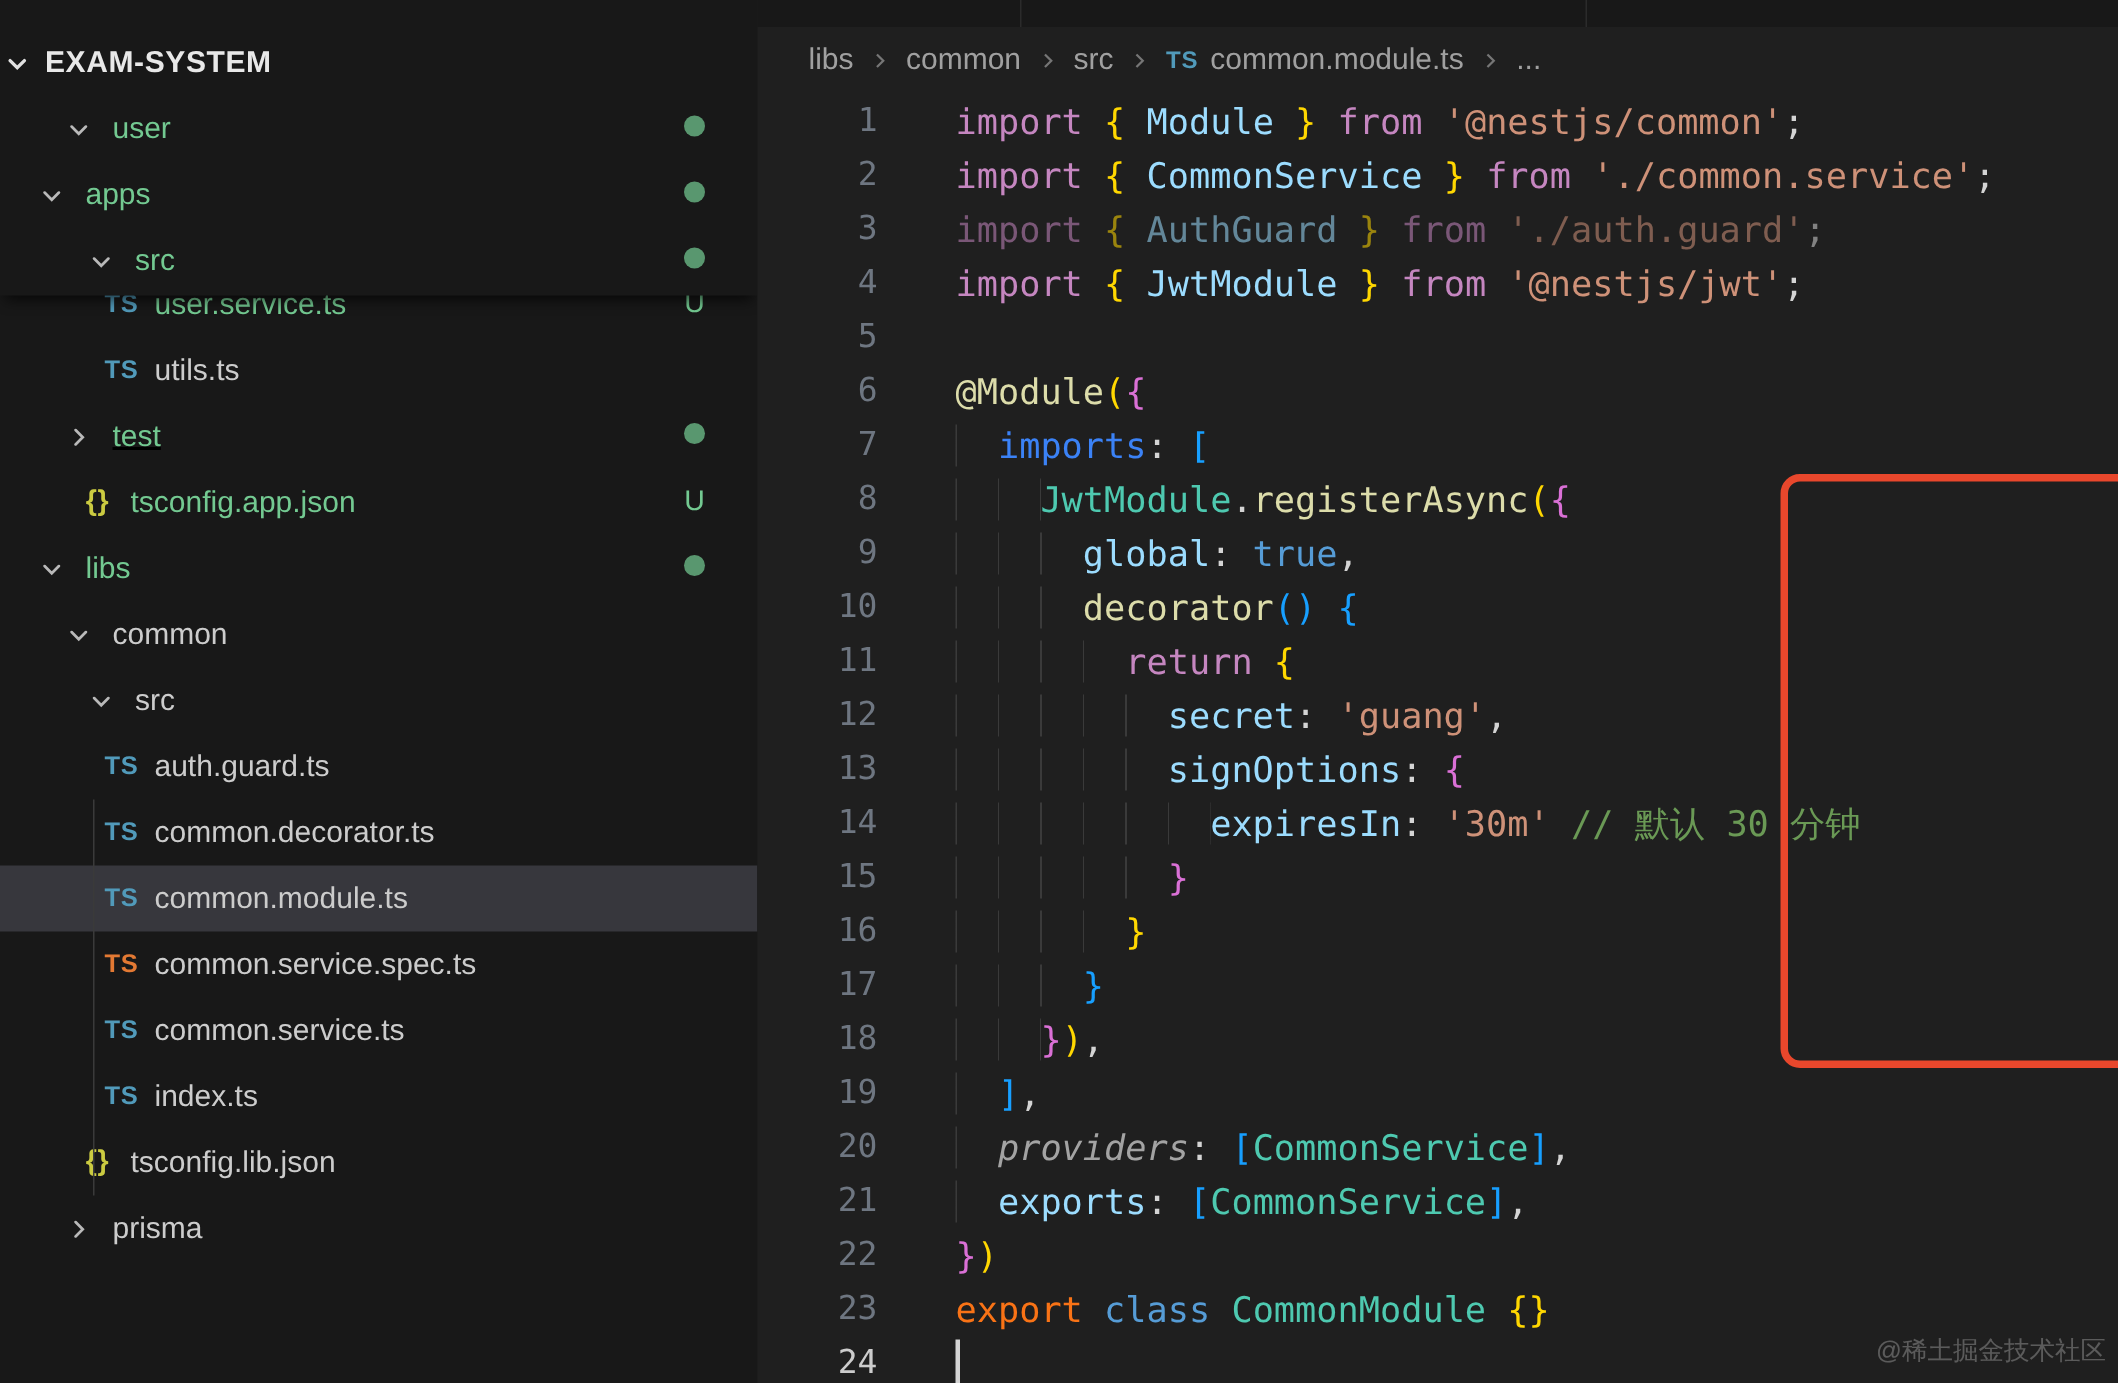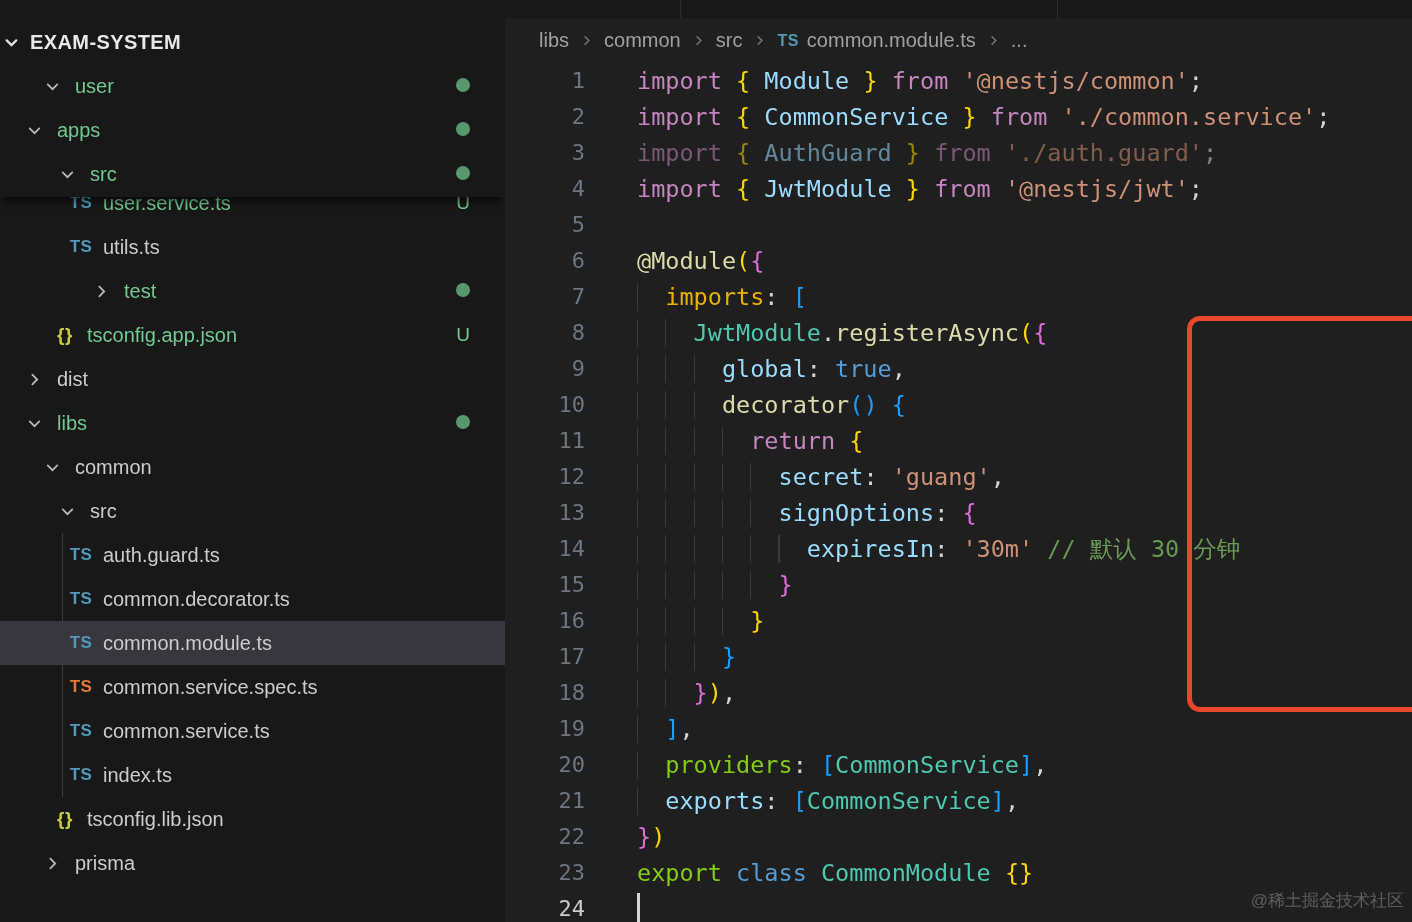--- a/index.html
+++ b/index.html
@@ -63,41 +63,33 @@
     <div class="tree-rows" id="tree-rows">
         <div class="trow git" style="padding-left: 68px;">
           <span class="ficon ts">TS</span>
           <span class="tlabel">user.service.ts</span>
           <span class="badge">U</span>
         </div>
         <div class="trow" style="padding-left: 68px;">
           <span class="ficon ts">TS</span>
           <span class="tlabel">utils.ts</span>
         </div>
-        <div class="trow git" style="padding-left: 92px;">
+        <div class="trow git" style="padding-left: 43px; text-decoration: underline;">
           <span class="chev">
             <svg width="17" height="17" viewBox="0 0 16 16">
               <path d="M6 3.5 L10.5 8 L6 12.5" fill="none" stroke="#b9b9b9" stroke-width="1.7" stroke-linecap="round"></path>
             </svg>
           </span>
           <span class="tlabel">test</span>
           <span class="badge"><span class="dotc"></span></span>
         </div>
         <div class="trow git" style="padding-left: 52px;">
           <span class="ficon json">{}</span>
           <span class="tlabel">tsconfig.app.json</span>
           <span class="badge">U</span>
-        </div>
-        <div class="trow" style="padding-left: 25px;">
-          <span class="chev">
-            <svg width="17" height="17" viewBox="0 0 16 16">
-              <path d="M6 3.5 L10.5 8 L6 12.5" fill="none" stroke="#b9b9b9" stroke-width="1.7" stroke-linecap="round"></path>
-            </svg>
-          </span>
-          <span class="tlabel">dist</span>
         </div>
         <div class="trow git" style="padding-left: 25px;">
           <span class="chev">
             <svg width="17" height="17" viewBox="0 0 16 16">
               <path d="M3.5 6 L8 10.5 L12.5 6" fill="none" stroke="#b9b9b9" stroke-width="1.7" stroke-linecap="round"></path>
             </svg>
           </span>
           <span class="tlabel">libs</span>
           <span class="badge"><span class="dotc"></span></span>
         </div>
@@ -248,21 +240,21 @@
         <div class="cl">
           <span class="ln">5</span>
           <span class="ct"></span>
         </div>
         <div class="cl">
           <span class="ln">6</span>
           <span class="ct"><span style="color: rgb(220, 220, 170);">@Module</span><span style="color: rgb(255, 215, 0);">(</span><span style="color: rgb(218, 112, 214);">{</span></span>
         </div>
         <div class="cl">
           <span class="ln">7</span>
-          <span class="ct"><span class="ind">  </span><span style="color: #eab308;">imports</span><span style="color: rgb(212, 212, 212);">: </span><span style="color: rgb(23, 159, 255);">[</span></span>
+          <span class="ct"><span class="ind">  </span><span style="color: #3b82f6;">imports</span><span style="color: rgb(212, 212, 212);">: </span><span style="color: rgb(23, 159, 255);">[</span></span>
         </div>
         <div class="cl">
           <span class="ln">8</span>
           <span class="ct"><span class="ind">    </span><span style="color: rgb(78, 201, 176);">JwtModule</span><span style="color: rgb(212, 212, 212);">.</span><span style="color: rgb(220, 220, 170);">registerAsync</span><span style="color: rgb(255, 215, 0);">(</span><span style="color: rgb(218, 112, 214);">{</span></span>
         </div>
         <div class="cl">
           <span class="ln">9</span>
           <span class="ct"><span class="ind">      </span><span style="color: rgb(156, 220, 254);">global</span><span style="color: rgb(212, 212, 212);">: </span><span style="color: rgb(86, 156, 214);">true</span><span style="color: rgb(212, 212, 212);">,</span></span>
         </div>
         <div class="cl">
@@ -300,33 +292,33 @@
         <div class="cl">
           <span class="ln">18</span>
           <span class="ct"><span class="ind">    </span><span style="color: rgb(218, 112, 214);">}</span><span style="color: rgb(255, 215, 0);">)</span><span style="color: rgb(212, 212, 212);">,</span></span>
         </div>
         <div class="cl">
           <span class="ln">19</span>
           <span class="ct"><span class="ind">  </span><span style="color: rgb(23, 159, 255);">]</span><span style="color: rgb(212, 212, 212);">,</span></span>
         </div>
         <div class="cl">
           <span class="ln">20</span>
-          <span class="ct"><span class="ind">  </span><span style="color: #84cc16;">providers</span><span style="color: rgb(212, 212, 212);">: </span><span style="color: rgb(23, 159, 255);">[</span><span style="color: rgb(78, 201, 176);">CommonService</span><span style="color: rgb(23, 159, 255);">]</span><span style="color: rgb(212, 212, 212);">,</span></span>
+          <span class="ct"><span class="ind">  </span><span style="color: #a3a3a3; font-style: italic;">providers</span><span style="color: rgb(212, 212, 212);">: </span><span style="color: rgb(23, 159, 255);">[</span><span style="color: rgb(78, 201, 176);">CommonService</span><span style="color: rgb(23, 159, 255);">]</span><span style="color: rgb(212, 212, 212);">,</span></span>
         </div>
         <div class="cl">
           <span class="ln">21</span>
           <span class="ct"><span class="ind">  </span><span style="color: rgb(156, 220, 254);">exports</span><span style="color: rgb(212, 212, 212);">: </span><span style="color: rgb(23, 159, 255);">[</span><span style="color: rgb(78, 201, 176);">CommonService</span><span style="color: rgb(23, 159, 255);">]</span><span style="color: rgb(212, 212, 212);">,</span></span>
         </div>
         <div class="cl">
           <span class="ln">22</span>
           <span class="ct"><span style="color: rgb(218, 112, 214);">}</span><span style="color: rgb(255, 215, 0);">)</span></span>
         </div>
         <div class="cl">
           <span class="ln">23</span>
-          <span class="ct"><span style="color: #84cc16;">export </span><span style="color: rgb(86, 156, 214);">class </span><span style="color: rgb(78, 201, 176);">CommonModule</span><span style="color: rgb(212, 212, 212);"> </span><span style="color: rgb(255, 215, 0);">{</span><span style="color: rgb(255, 215, 0);">}</span></span>
+          <span class="ct"><span style="color: #f97316;">export </span><span style="color: rgb(86, 156, 214);">class </span><span style="color: rgb(78, 201, 176);">CommonModule</span><span style="color: rgb(212, 212, 212);"> </span><span style="color: rgb(255, 215, 0);">{</span><span style="color: rgb(255, 215, 0);">}</span></span>
         </div>
         <div class="cl active">
           <span class="ln">24</span>
           <span class="ct"><span class="cursor"></span></span>
         </div>
       </div>
     <div class="annotation"></div>
     <div class="watermark">@稀土掘金技术社区</div>
   </div>
 

